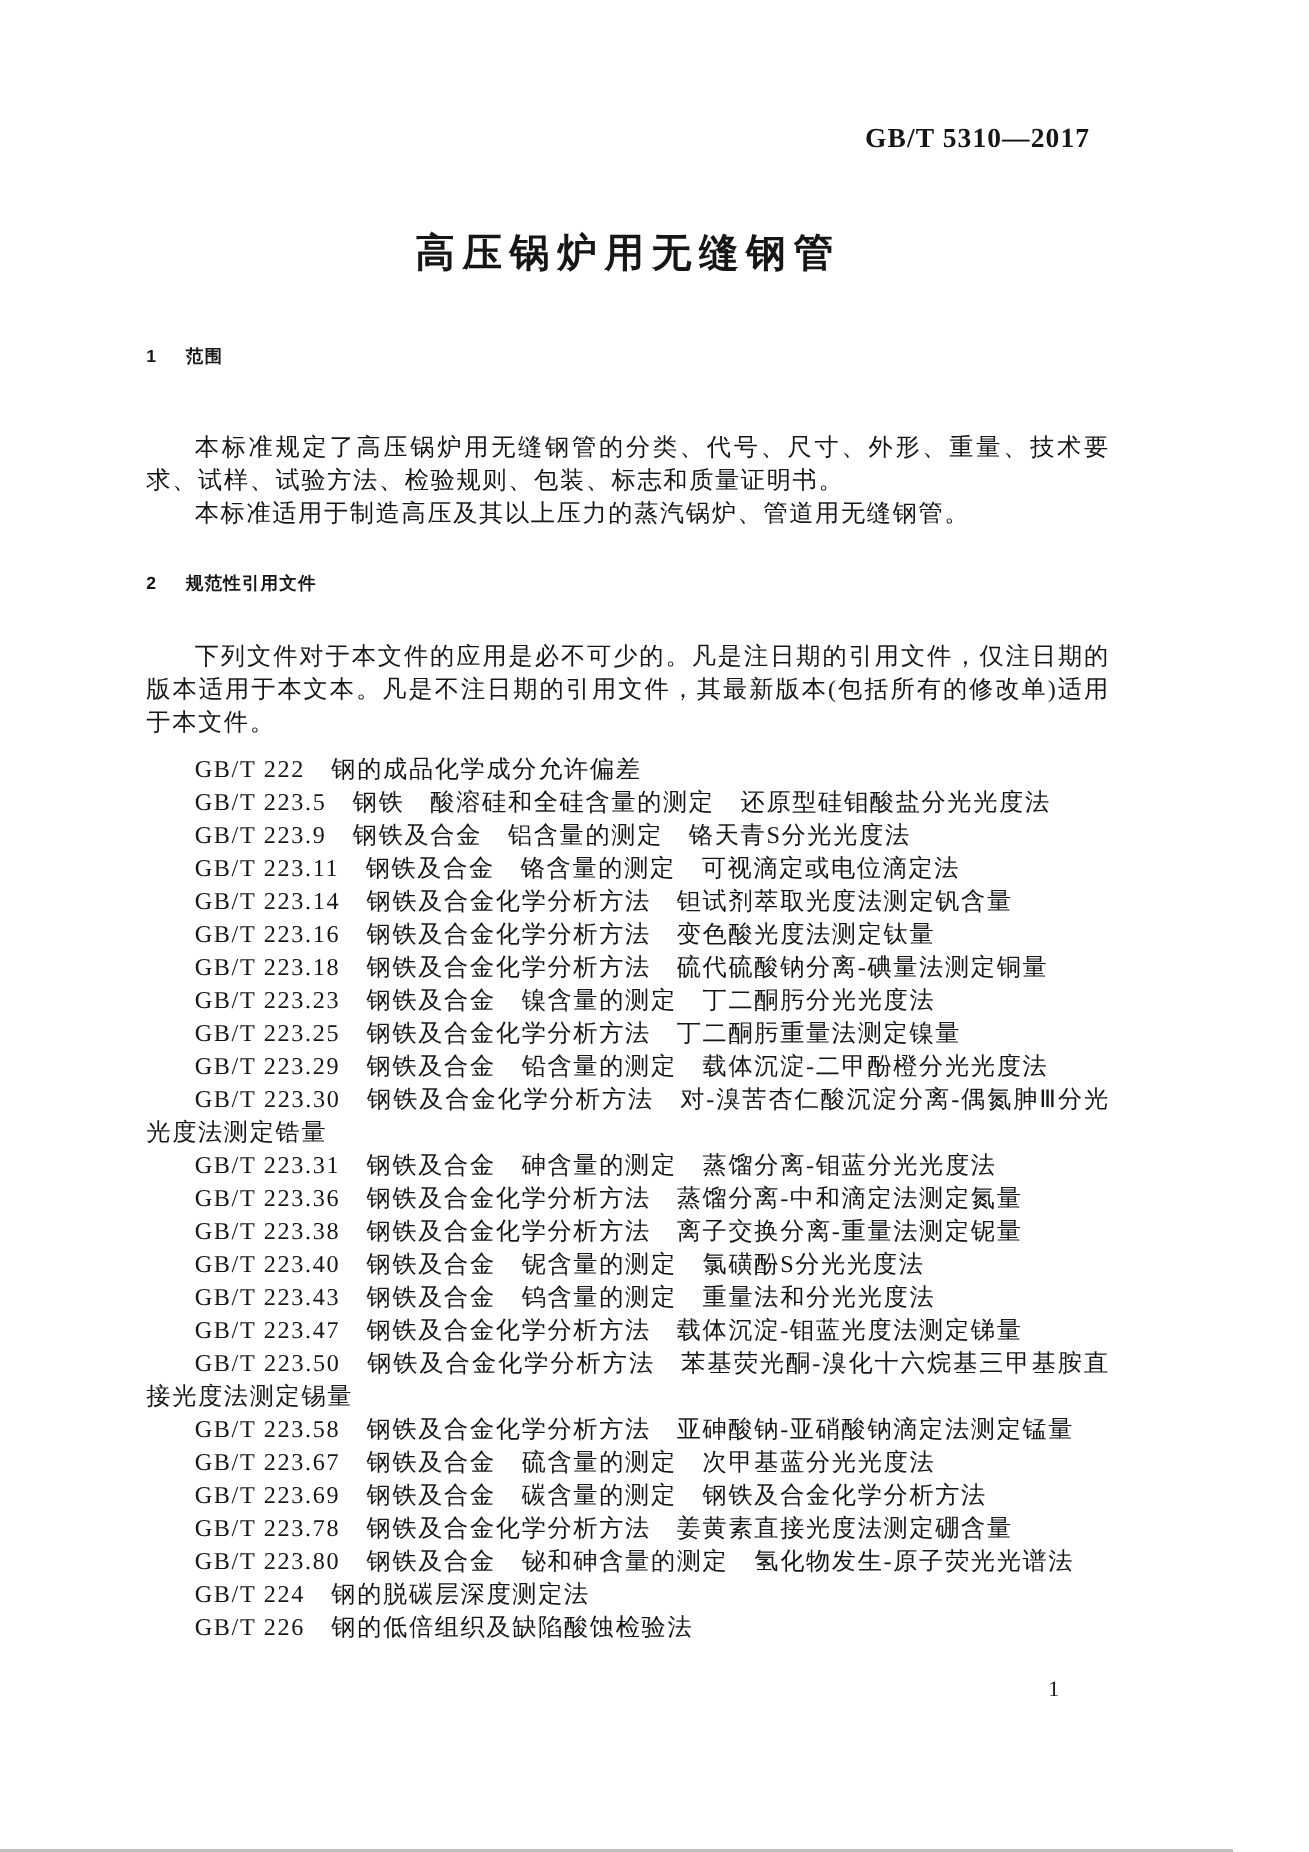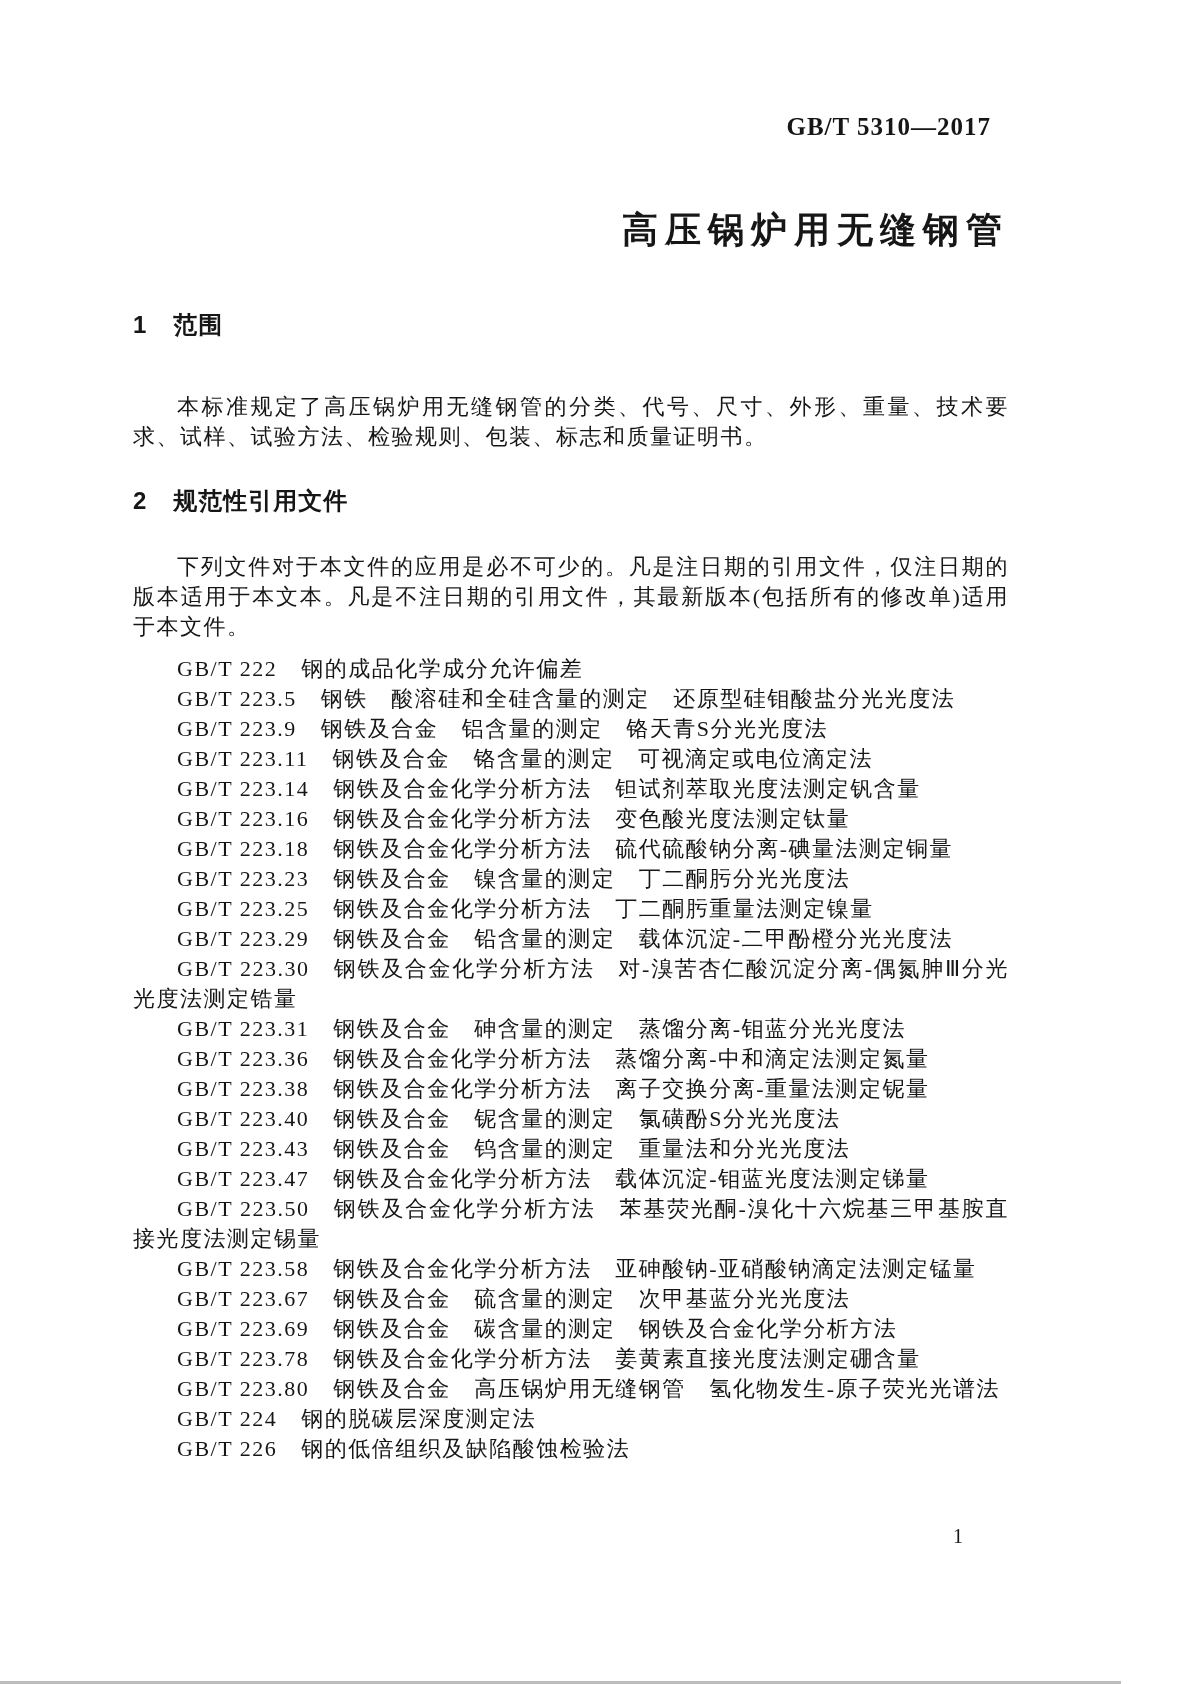--- a/index.html
+++ b/index.html
@@ -19,33 +19,33 @@
     text-align: right;
     padding-right: 18px;
     font-family: "Liberation Serif", serif;
     font-weight: bold;
     font-size: 25px;
     line-height: 30px;
     letter-spacing: 1px;
   }
   .doc-title {
     margin-top: 64px;
-    text-align: right;
+    text-align: center;
     font-family: "Liberation Sans", sans-serif;
     font-weight: bold;
     font-size: 36px;
     line-height: 48px;
     letter-spacing: 7px;
   }
   .sec-heading {
     margin: 0;
     margin-top: 56px;
     font-family: "Liberation Sans", sans-serif;
     font-weight: bold;
-    font-size: 24px;
+    font-size: 16px;
     line-height: 30px;
     letter-spacing: 1px;
   }
   .sec-heading.second { margin-top: 34px; }
   .sec-num { display: inline-block; margin-right: 26px; }
   .body-para {
     margin: 0;
     font-size: 22px;
     line-height: 30px;
     letter-spacing: 1.5px;
@@ -93,20 +93,21 @@
   <div class="doc-header">GB/T 5310—2017</div>
 
   <div class="doc-title">高压锅炉用无缝钢管</div>
 
   <h2 class="sec-heading">
     <span class="sec-num">1</span><span>范围</span>
   </h2>
 
   <p class="body-para first-of-section">本标准规定了高压锅炉用无缝钢管的分类、代号、尺寸、外形、重量、技术要求、试样、试验方法、检验规则、包装、标志和质量证明书。</p>
 
+  <p class="body-para">本标准适用于制造高压及其以上压力的蒸汽锅炉、管道用无缝钢管。</p>
 
   <h2 class="sec-heading second">
     <span class="sec-num">2</span><span>规范性引用文件</span>
   </h2>
 
   <p class="body-para intro">下列文件对于本文件的应用是必不可少的。凡是注日期的引用文件，仅注日期的版本适用于本文本。凡是不注日期的引用文件，其最新版本(包括所有的修改单)适用于本文件。</p>
 
   <div class="ref-list">
     <div class="ref-row">
       <span class="ref-code">GB/T 222</span><span class="ref-title">钢的成品化学成分允许偏差</span>
@@ -192,21 +193,21 @@
 
     <div class="ref-row">
       <span class="ref-code">GB/T 223.69</span><span class="ref-title">钢铁及合金　碳含量的测定　钢铁及合金化学分析方法</span>
     </div>
 
     <div class="ref-row">
       <span class="ref-code">GB/T 223.78</span><span class="ref-title">钢铁及合金化学分析方法　姜黄素直接光度法测定硼含量</span>
     </div>
 
     <div class="ref-row">
-      <span class="ref-code">GB/T 223.80</span><span class="ref-title">钢铁及合金　高压锅炉用无缝钢管　氢化物发生-原子荧光光谱法</span>
+      <span class="ref-code">GB/T 223.80</span><span class="ref-title">钢铁及合金　铋和砷含量的测定　氢化物发生-原子荧光光谱法</span>
     </div>
 
     <div class="ref-row">
       <span class="ref-code">GB/T 224</span><span class="ref-title">钢的脱碳层深度测定法</span>
     </div>
 
     <div class="ref-row">
       <span class="ref-code">GB/T 226</span><span class="ref-title">钢的低倍组织及缺陷酸蚀检验法</span>
     </div>
   </div>

